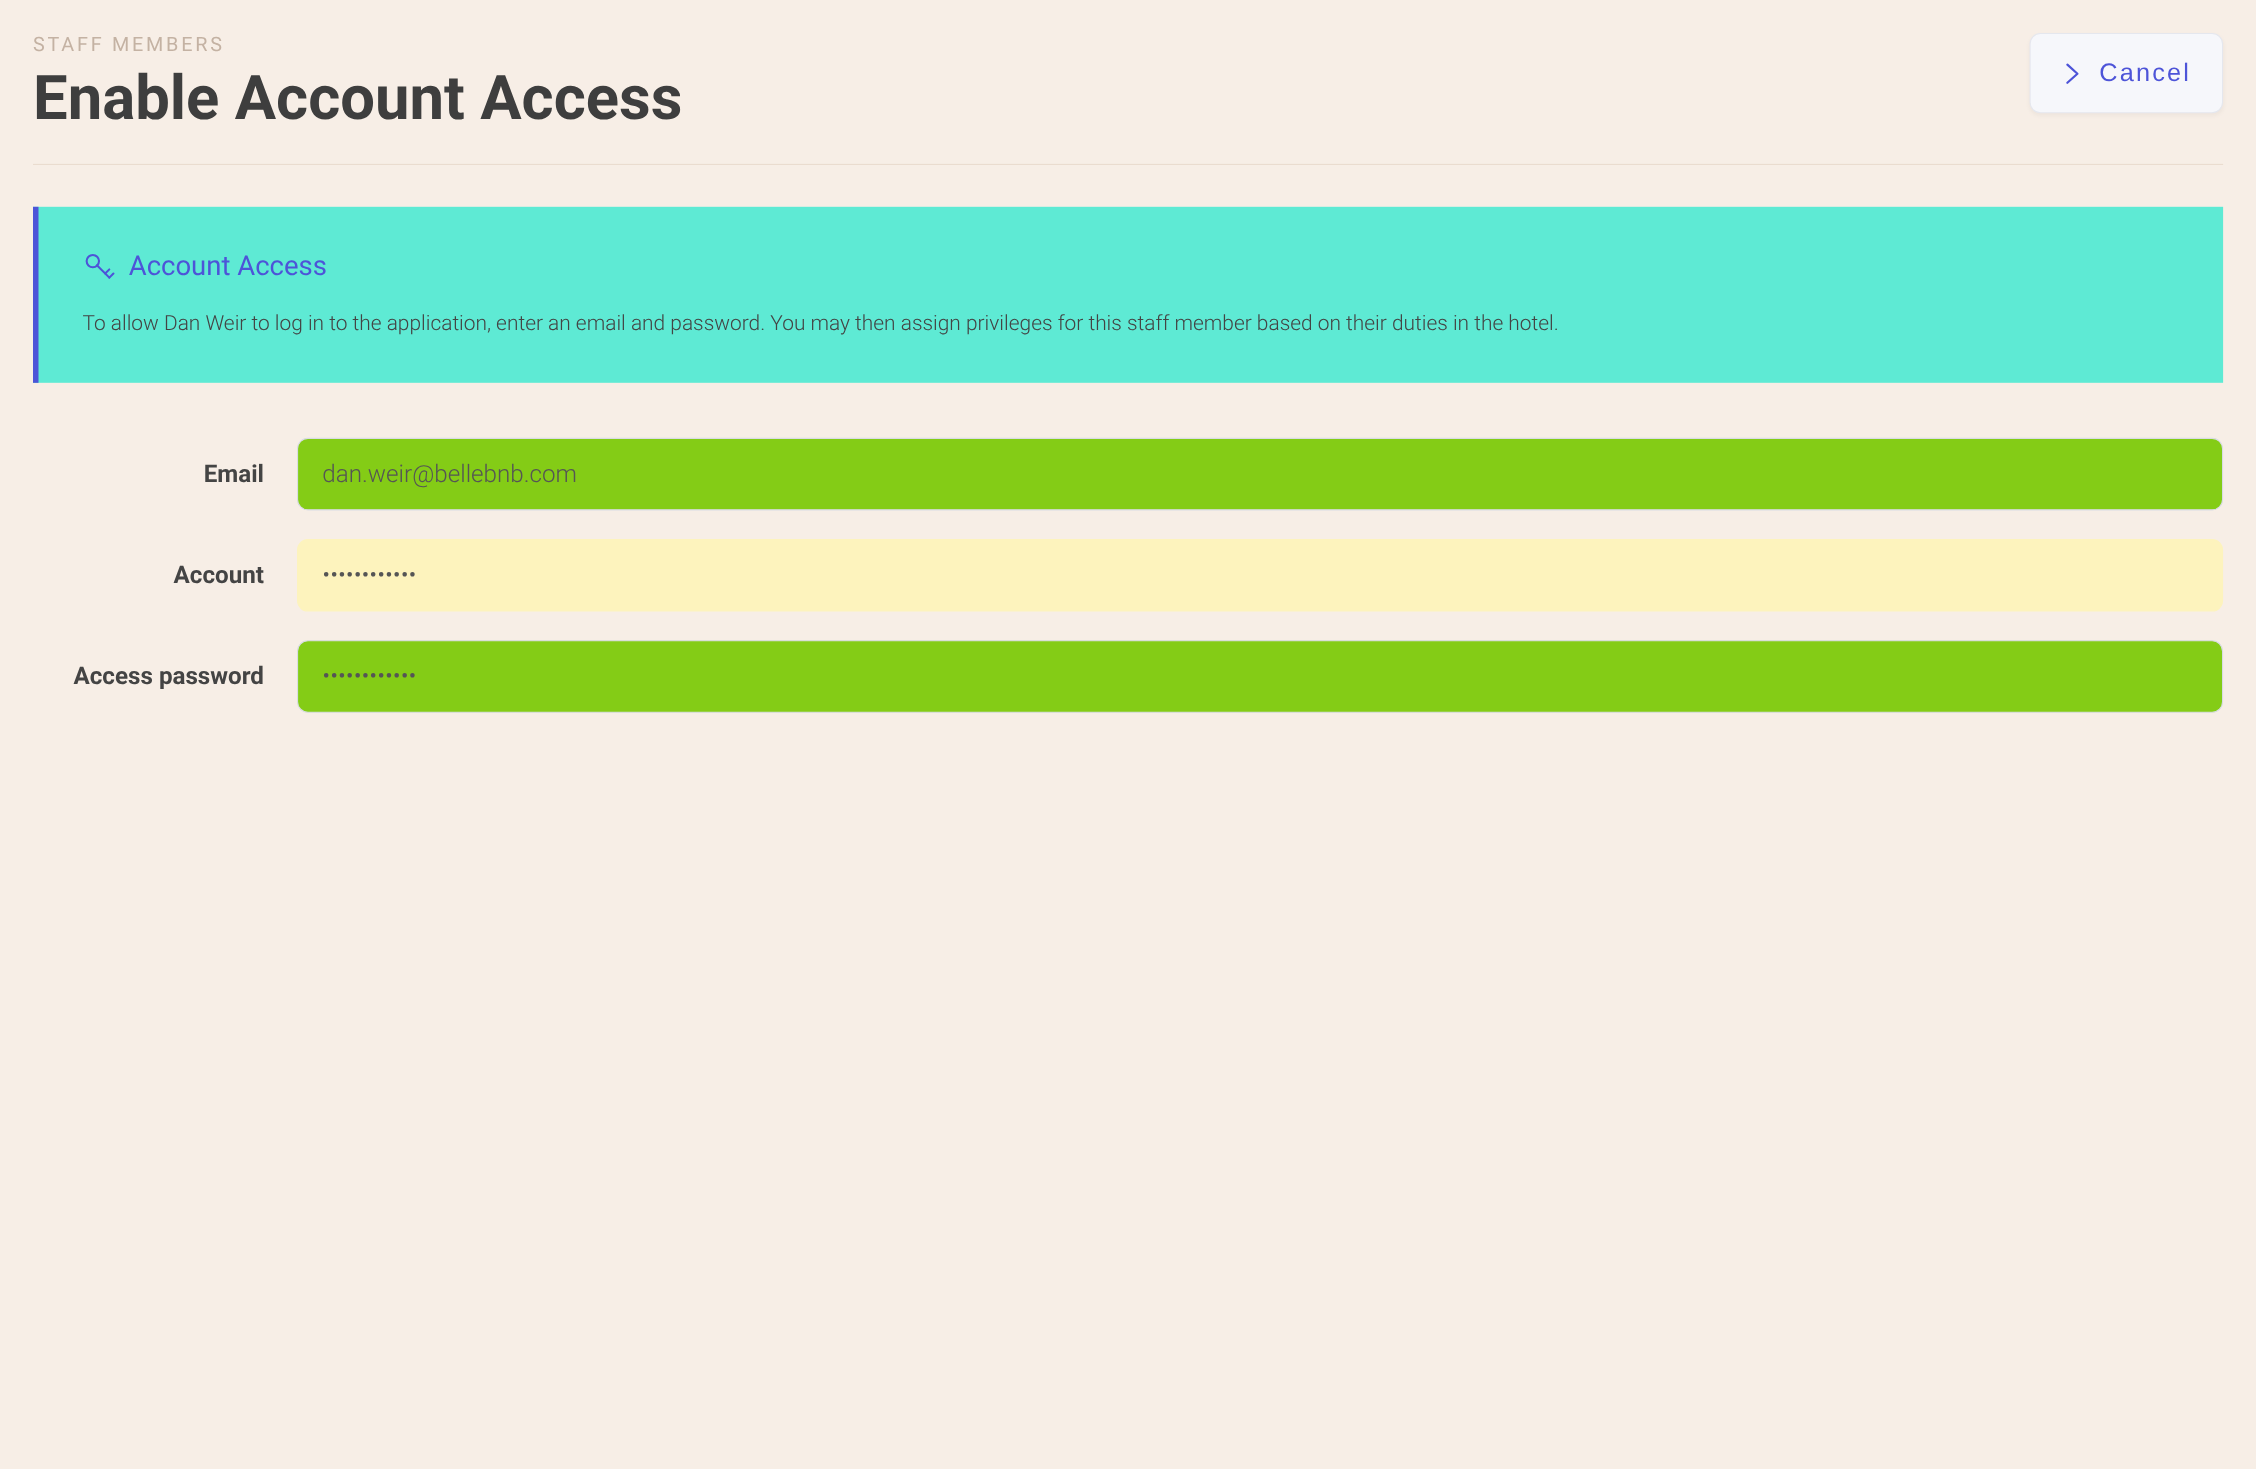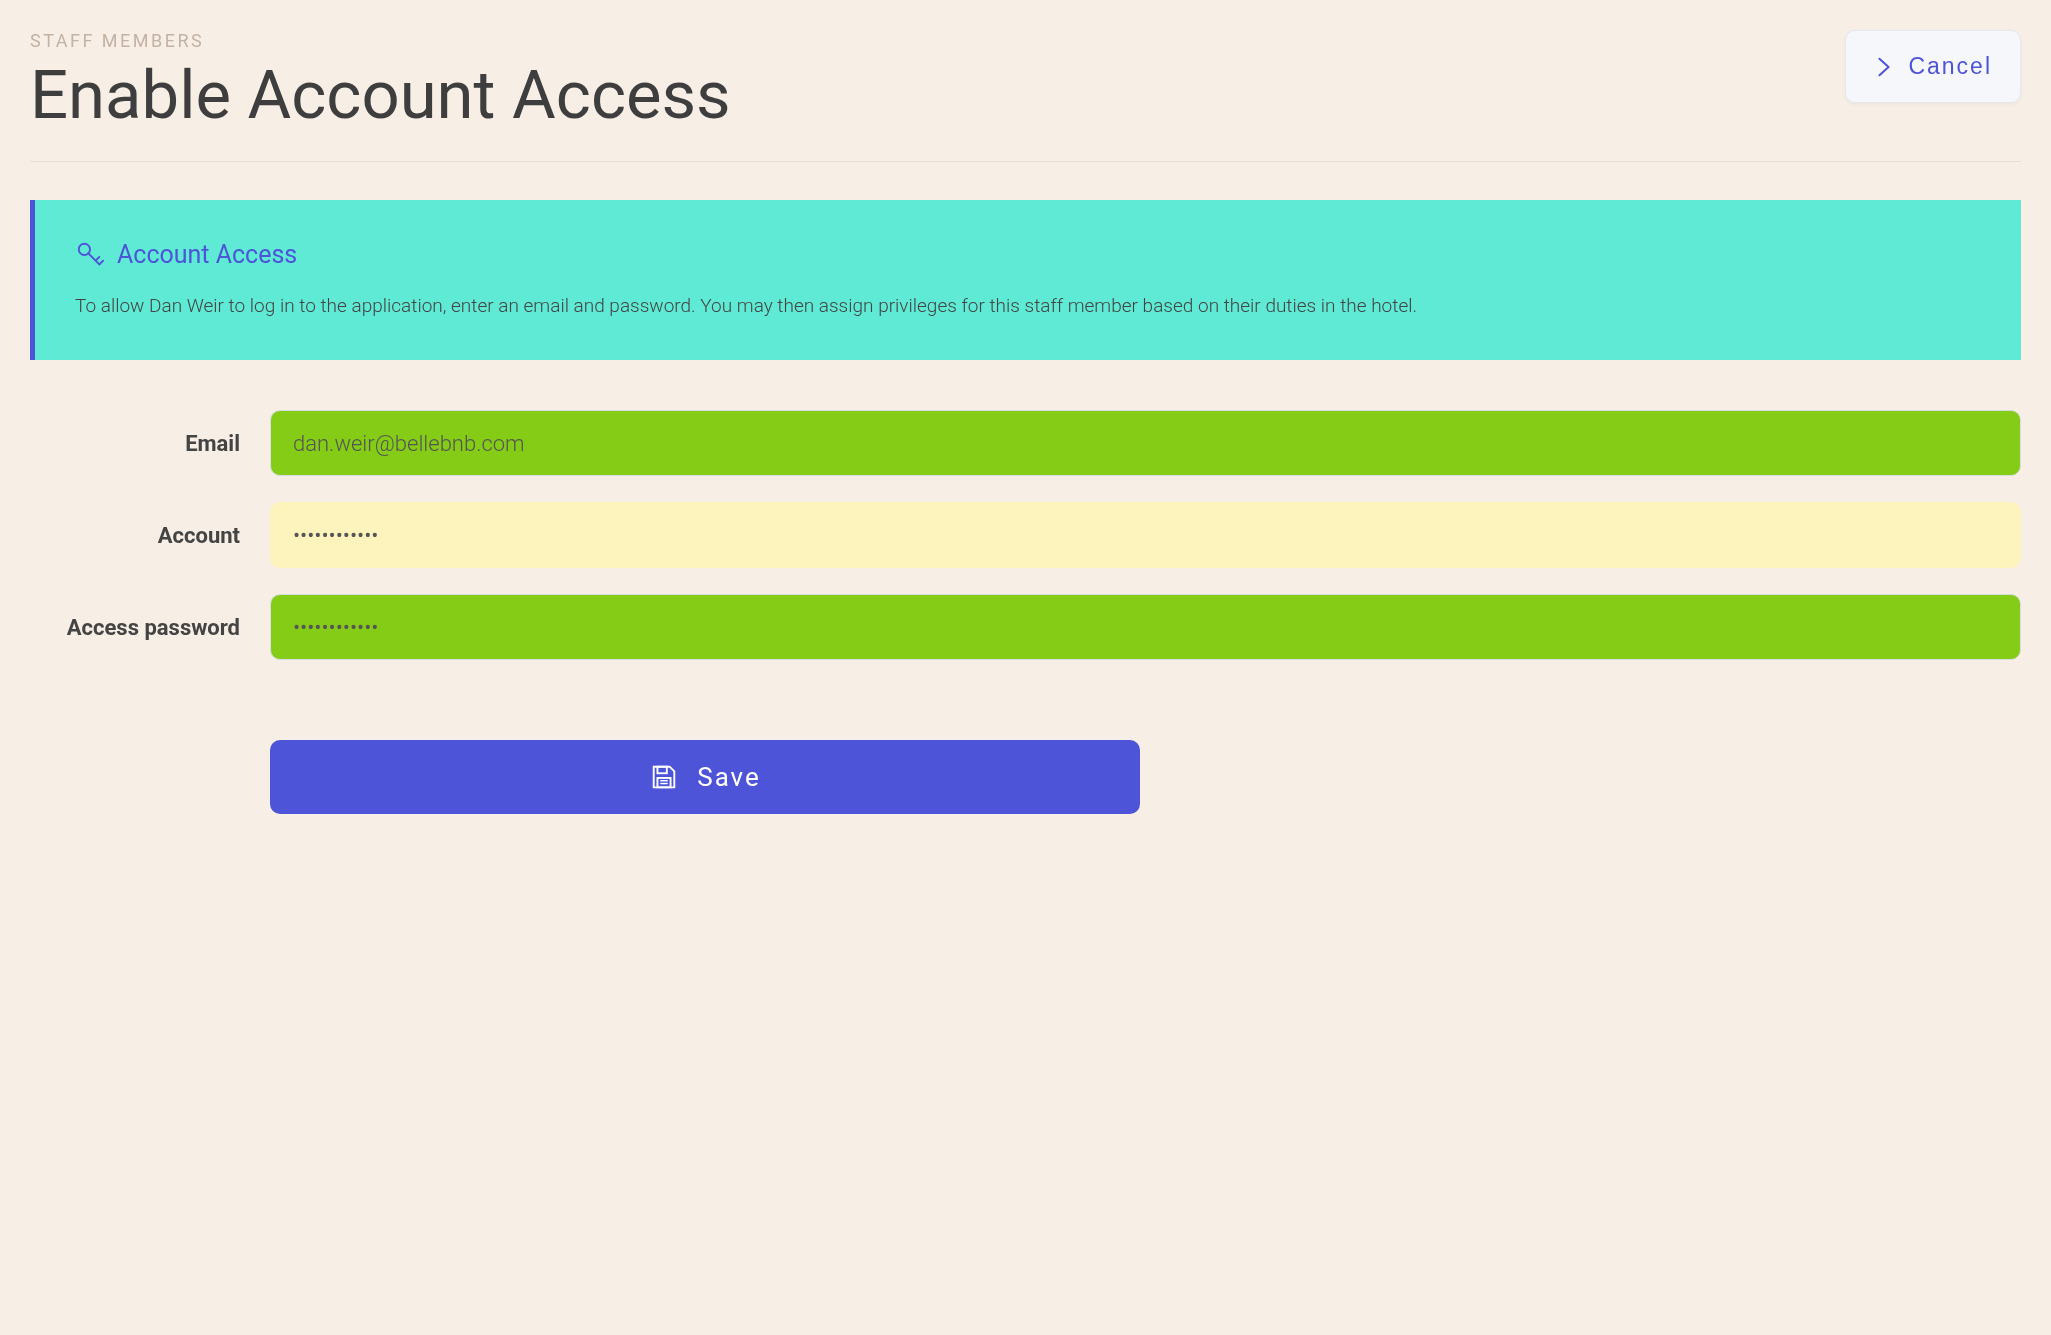--- a/index.html
+++ b/index.html
@@ -23,22 +23,22 @@
       flex: 1;
     }
     .breadcrumb {
       letter-spacing: 2.5px;
       font-size: 18px;
       color: #c4b2a3;
       font-weight: 400;
       margin-bottom: 8px;
     }
     .page-title {
-      font-size: 67px;
-      font-weight: 400;
+      font-size: 56px;
+      font-weight: 700;
       color: #3e3e3e;
       line-height: 1.1;
     }
     .cancel-button {
       background-color: #f6f7fb;
       border: 1px solid #e5e7ee;
       border-radius: 10px;
       padding: 22px 28px;
       display: flex;
       align-items: center;
@@ -193,25 +193,15 @@
     <input type="text" class="form-input highlighted" value="••••••••••••" style="">
   </div>
 
   <div class="form-row">
     <label class="form-label">Access password</label>
     <input type="text" class="form-input" value="••••••••••••" style="">
   </div>
 
   <div class="button-row">
     <div class="spacer"></div>
-    <button class="save-button">
-      <svg viewBox="0 0 32 32">
-        <path d="M5 5 L22 5 L27 10 L27 27 L5 27 Z" stroke-width="2"></path>
-        <rect x="9" y="5" width="10" height="7" stroke-width="2"></rect>
-        <rect x="9" y="17" width="14" height="10" stroke-width="2"></rect>
-        <line x1="12" y1="20" x2="20" y2="20" stroke-width="1.5"></line>
-        <line x1="12" y1="23" x2="20" y2="23" stroke-width="1.5"></line>
-      </svg>
-      <span>Save</span>
-    </button>
   </div>
 
 </div>
 
 </body></html>

